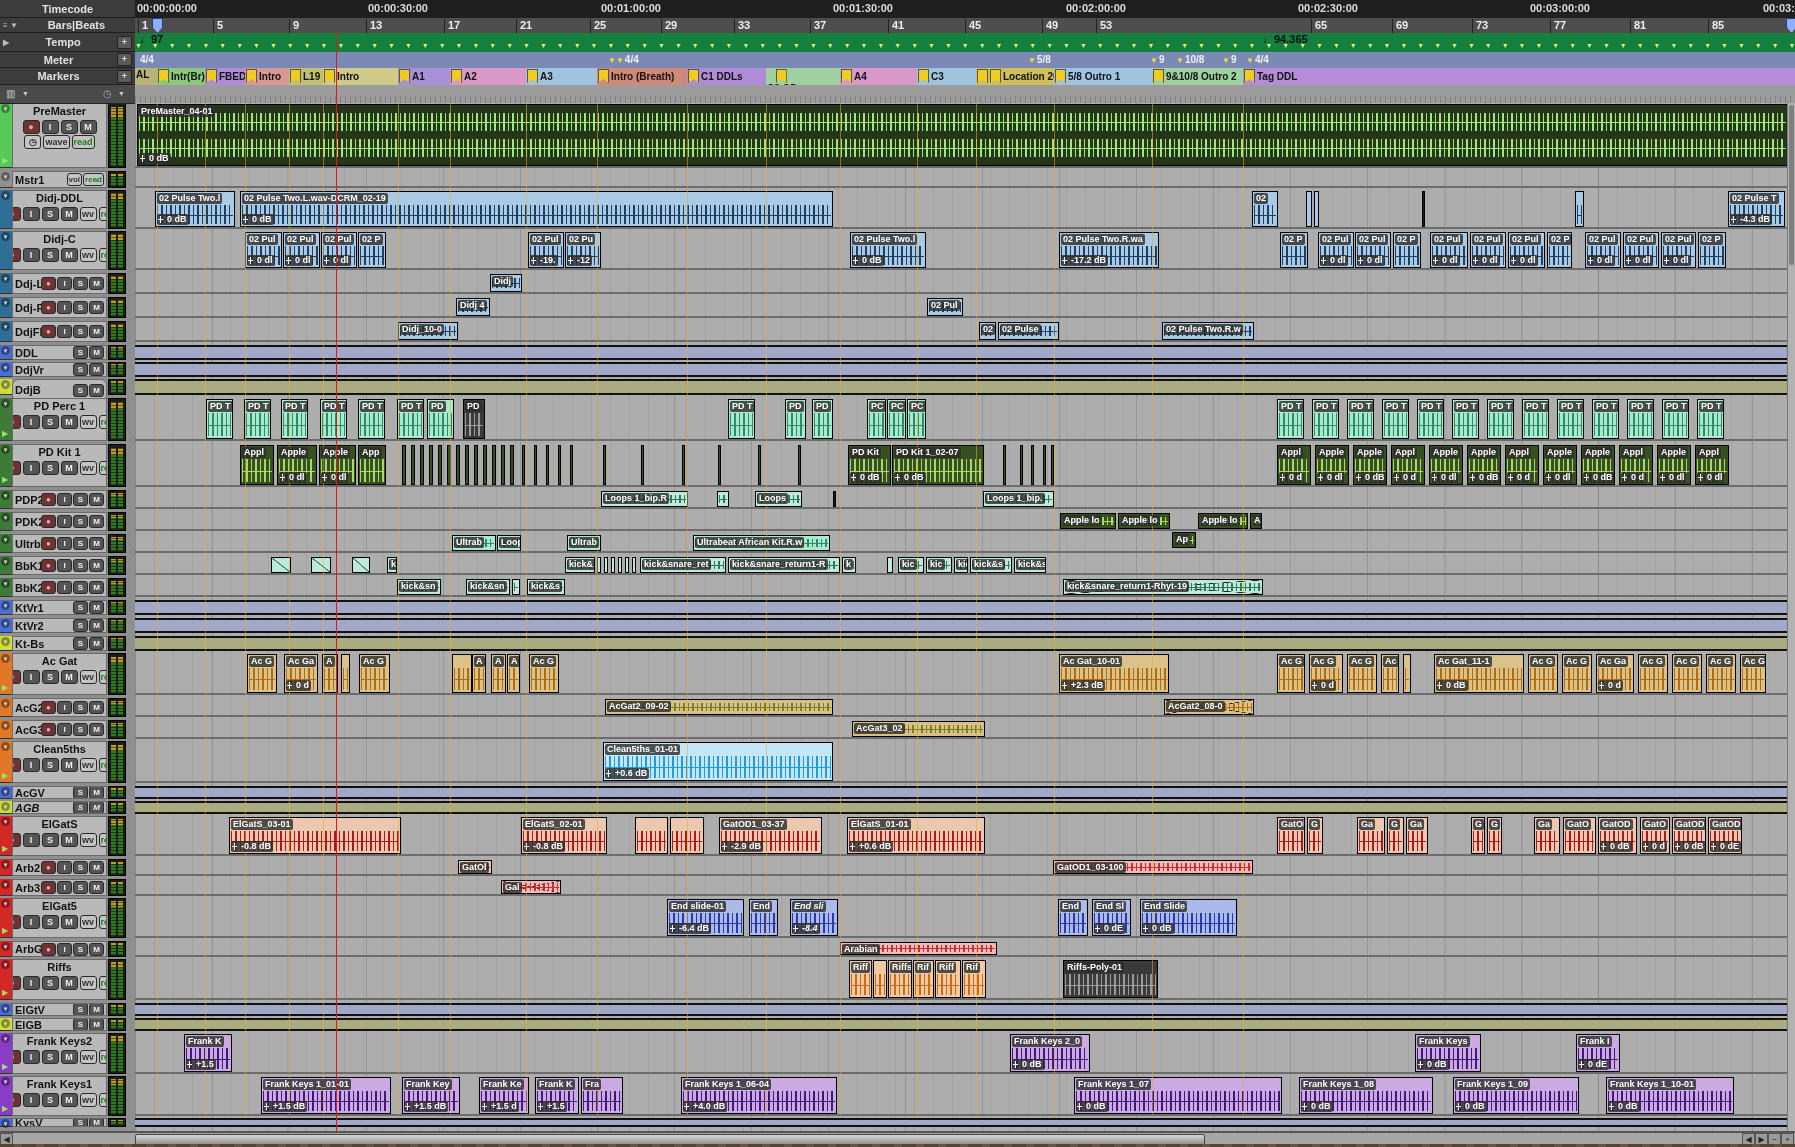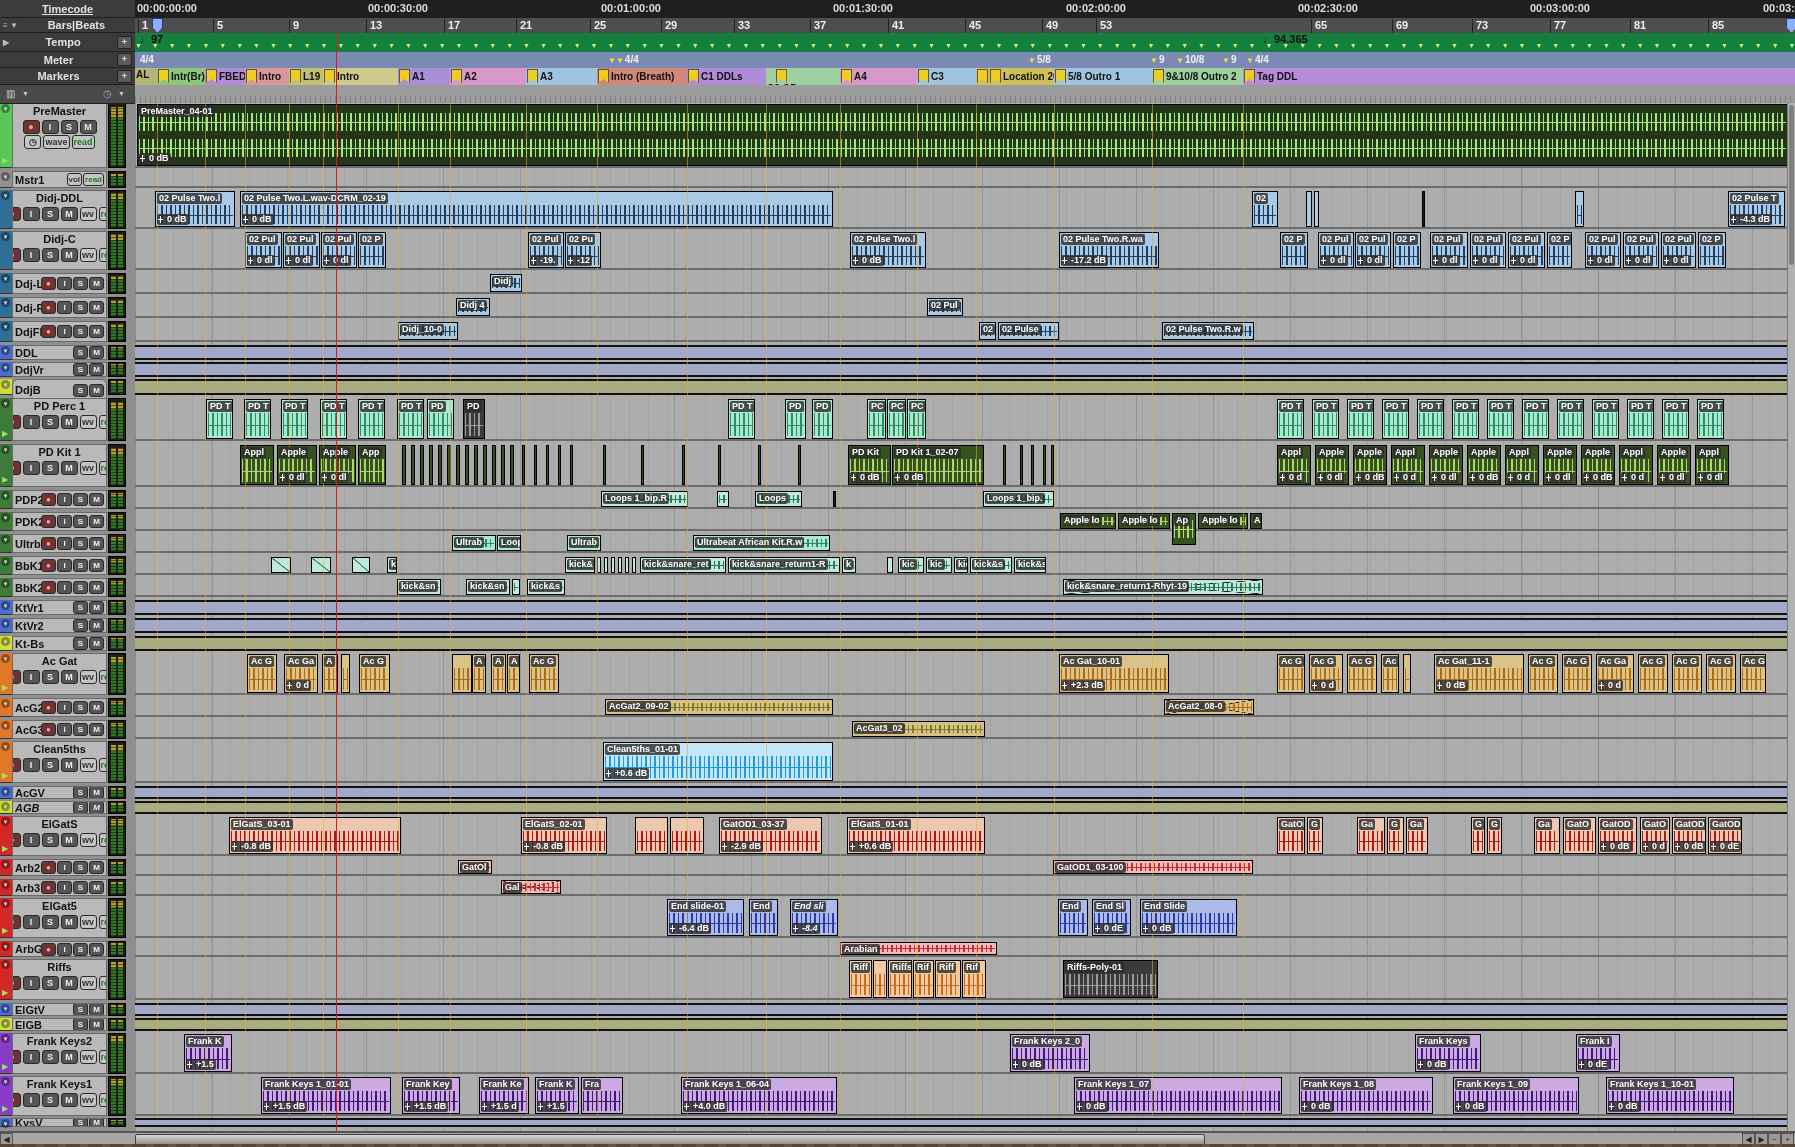--- a/index.html
+++ b/index.html
@@ -86,21 +86,21 @@
   #wood{position:absolute;left:0;top:1144px;width:1795px;height:3px;background:repeating-linear-gradient(90deg,#5a4430 0 14px,#6b5340 14px 22px);z-index:45;}
   #vscroll{position:absolute;left:1787px;top:103px;width:8px;height:1028px;background:#b2b2b2;border-left:1px solid #777;z-index:44;}
   #vthumb{position:absolute;left:1px;top:2px;width:5px;height:160px;background:#7f7f7f;border-radius:3px;}
 </style>
 </head>
 <body>
 
 <div id="app">
 
   <div id="ruler-head">
-      <div class="rh-row" style="top: 0px; height: 18px; text-decoration: underline;">
+      <div class="rh-row" style="top: 0px; height: 18px;">
         <span class="rh-label">Timecode</span>
       </div>
       <div class="rh-row" style="top: 18px; height: 15px;">
         <span class="rh-ico">≡ ▼</span>
         <span class="rh-label">Bars|Beats</span>
       </div>
       <div class="rh-row" style="top: 33px; height: 19px;">
         <span class="rh-ico">▶</span>
         <span class="rh-label">Tempo</span>
         <span class="rh-plus">+</span>
@@ -1334,21 +1334,21 @@
       </div>
       <div class="lane" style="top: 409px; height: 19px;"></div>
       <div class="clip short s-dkg" style="left: 925px; width: 56px; top: 410px; height: 16px; bottom: auto;">
         <div class="wf"></div>
         <span class="lbl">Apple lo</span>
       </div>
       <div class="clip short s-dkg" style="left: 983px; width: 52px; top: 410px; height: 16px; bottom: auto;">
         <div class="wf"></div>
         <span class="lbl">Apple lo</span>
       </div>
-      <div class="clip short s-dkg" style="left: 1037px; width: 24px; top: 410px; height: 32px; bottom: auto;">
+      <div class="clip short s-dkg" style="left: 1037px; width: 24px; top: 429px; height: 16px; bottom: auto;">
         <div class="wf"></div>
         <span class="lbl">Ap</span>
       </div>
       <div class="clip short s-dkg" style="left: 1063px; width: 50px; top: 410px; height: 16px; bottom: auto;">
         <div class="wf"></div>
         <span class="lbl">Apple lo</span>
       </div>
       <div class="clip short s-dkg" style="left: 1115px; width: 12px; top: 410px; height: 16px; bottom: auto;">
         <div class="wf"></div>
         <span class="lbl">A</span>

